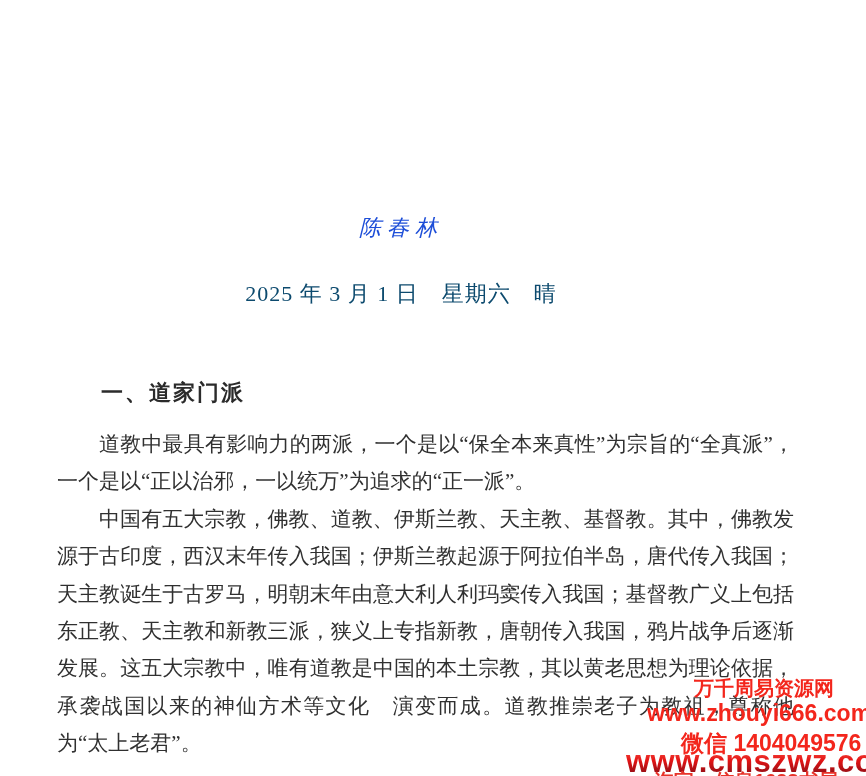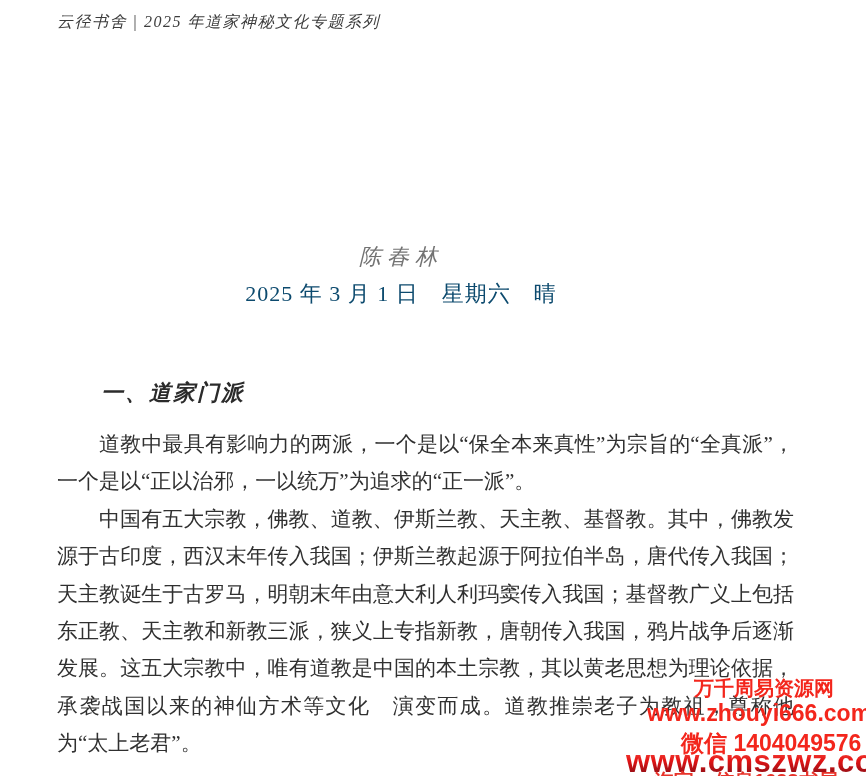--- a/index.html
+++ b/index.html
@@ -16,31 +16,31 @@
     font-style:italic;white-space:nowrap;
   }
   .center-block{
     position:absolute;left:0;width:802px;text-align:center;
   }
   .doc-title{
     top:144px;margin:0;
     font-size:41px;font-weight:bold;letter-spacing:6px;color:#000;
   }
   .author{
-    top:242px;
-    font-size:22px;letter-spacing:6px;color:#737373;font-style:italic;
+    top:213px;
+    font-size:22px;letter-spacing:6px;color:#1d4ed8;font-style:italic;
   }
   .date-line{
     top:279px;
     font-size:22px;letter-spacing:1px;color:#0c4a6e;
   }
   .section-heading{
     position:absolute;left:101px;top:378px;margin:0;
     font-family:"Liberation Sans","DejaVu Sans",sans-serif;
-    font-size:22px;font-weight:600;letter-spacing:2px;color:#2b2b2b;font-style:italic;
+    font-size:22px;font-weight:600;letter-spacing:2px;color:#2b2b2b;
   }
   .body-text{
     position:absolute;left:57px;top:426px;width:737px;
     font-size:21px;line-height:37.4px;
     text-align:justify;color:#303030;
   }
   .body-text p{margin:0;text-indent:2em;}
   .wm{
     position:absolute;white-space:nowrap;
     font-family:"Liberation Sans","DejaVu Sans",sans-serif;
@@ -54,21 +54,20 @@
     background:linear-gradient(180deg,#ff6a5a 0%,#e51515 45%,#6e0a16 100%);
     -webkit-background-clip:text;background-clip:text;color:transparent;
   }
   .wm-5{left:654px;top:768px;font-size:20px;color:#e8332a;}
 </style>
 </head>
 <body>
 
 <div class="page">
 
-  <div class="page-header">云径书舍 | 2025 年道家神秘文化专题系列</div>
 
 
   <div class="center-block author">陈春林</div>
 
   <div class="center-block date-line">2025 年 3 月 1 日　星期六　晴</div>
 
   <h2 class="section-heading">一、道家门派</h2>
 
   <div class="body-text">
     <p>道教中最具有影响力的两派，一个是以“保全本来真性”为宗旨的“全真派”，一个是以“正以治邪，一以统万”为追求的“正一派”。</p>

